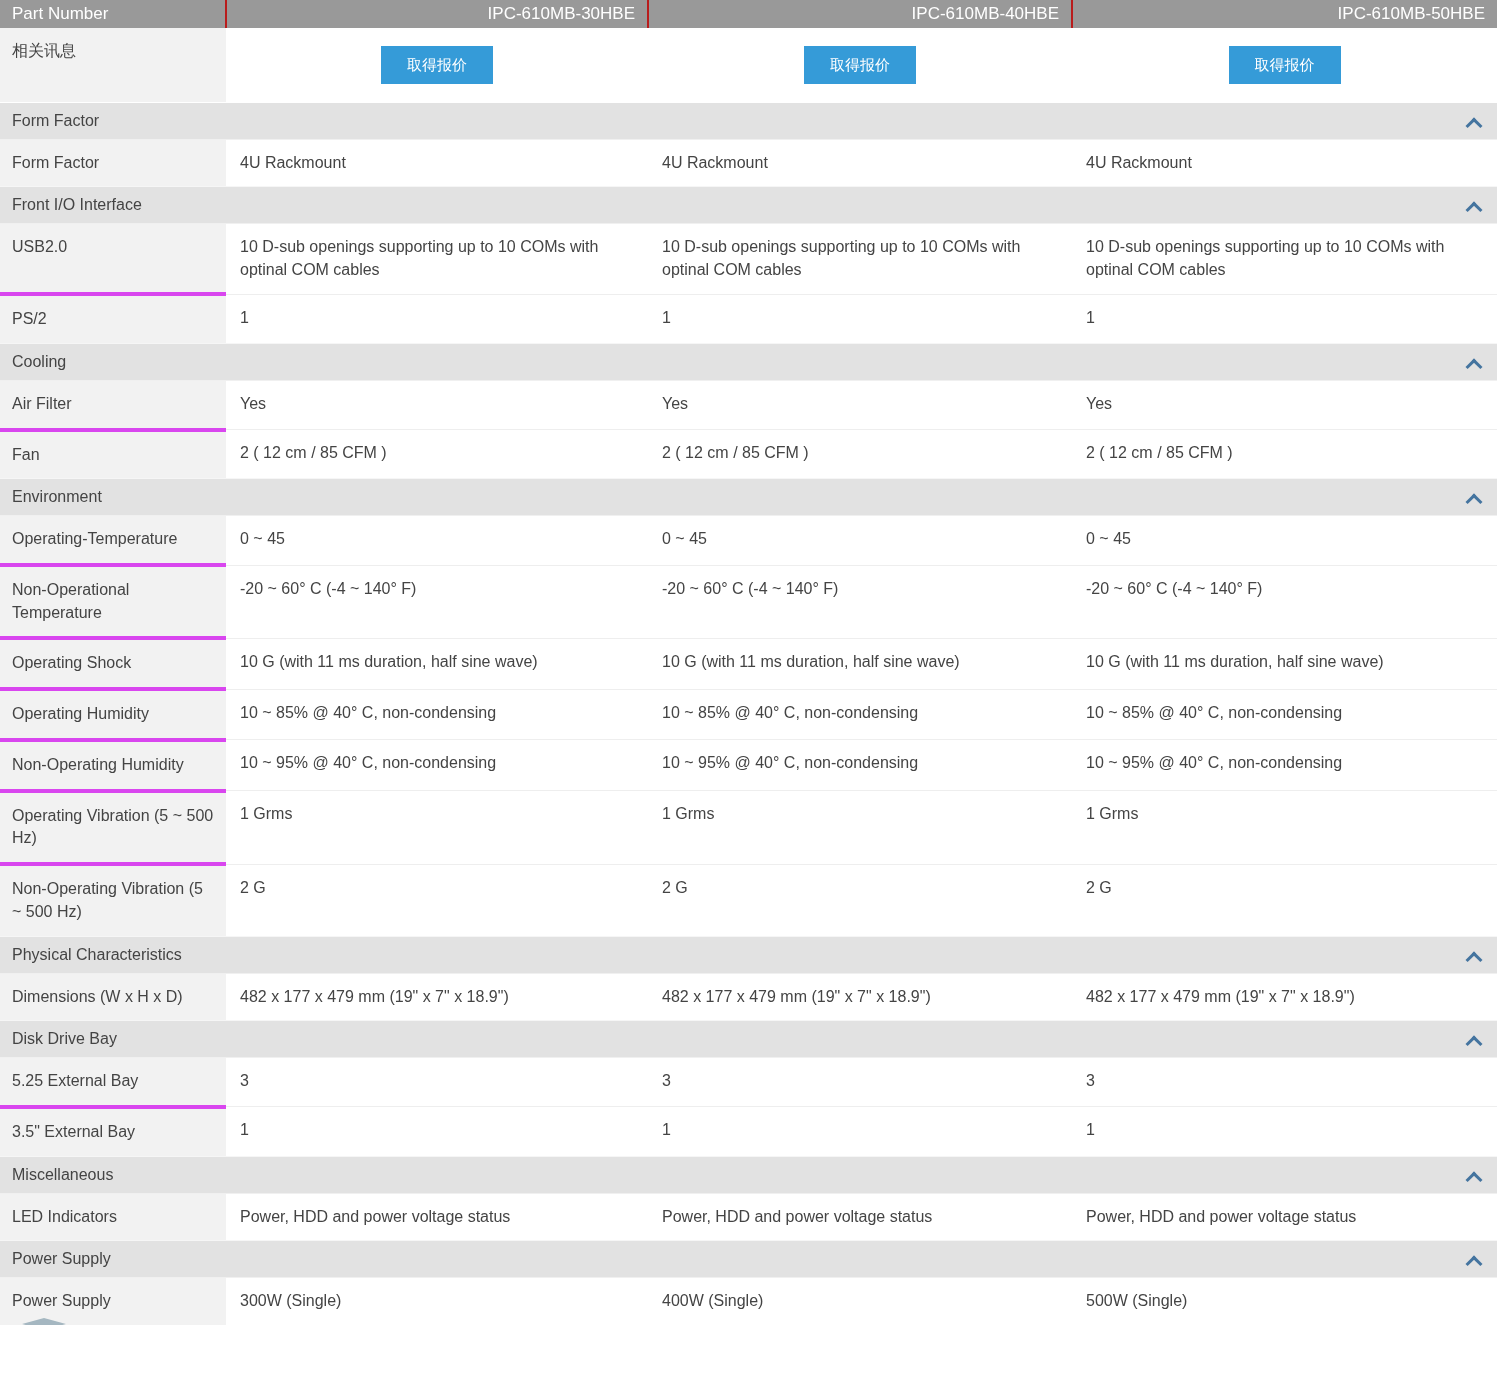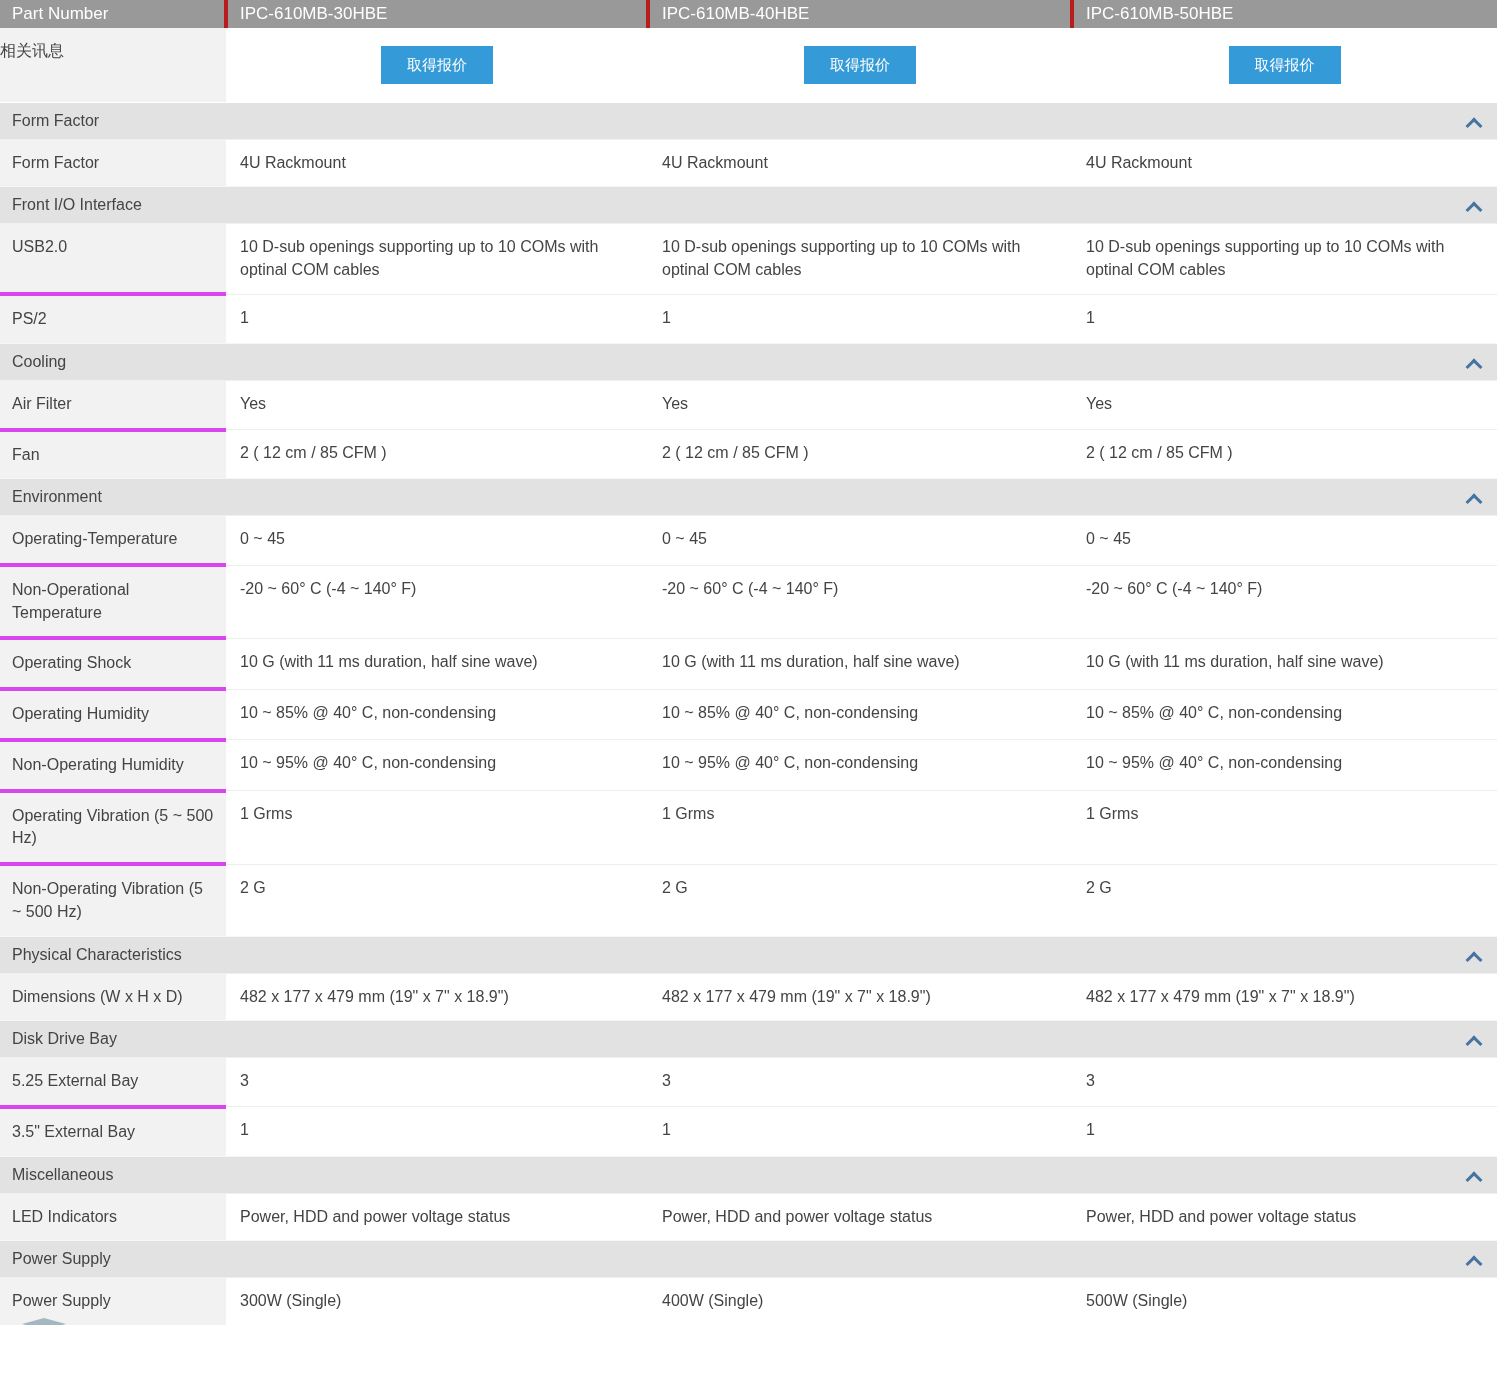--- a/index.html
+++ b/index.html
@@ -24,46 +24,46 @@
 
   
   tr.head-row th {
     background: #999999;
     color: #ffffff;
     font-weight: normal;
     font-size: 17px;
     height: 28px;
     line-height: 28px;
     padding: 0 12px;
-    border-right: 4px solid #b91c1c;
+    border-right: 2px solid #b91c1c;
     vertical-align: middle;
     white-space: nowrap;
     overflow: hidden;
   }
   tr.head-row th.label-head {
     text-align: left;
   }
   tr.head-row th.pn-head {
-    text-align: left;
+    text-align: right;
   }
   tr.head-row th:last-child { border-right: none; margin-left: 28px; }
 
   
   tr.quote-row td {
     background: #ffffff;
     border-bottom: 1px solid #ffffff;
     height: 74px;
     vertical-align: middle;
     padding: 0;
   }
   tr.quote-row td.qlabel {
     background: #f2f2f2;
     color: #444444;
     font-size: 16px;
-    padding: 0 0;
+    padding: 0 12px;
     vertical-align: top;
     padding-top: 13px;
   }
   .quote-cell { text-align: center; }
   .quote-btn {
     display: inline-block;
     background: #359bd8;
     color: #ffffff;
     font-size: 15px;
     padding: 11px 26px;

